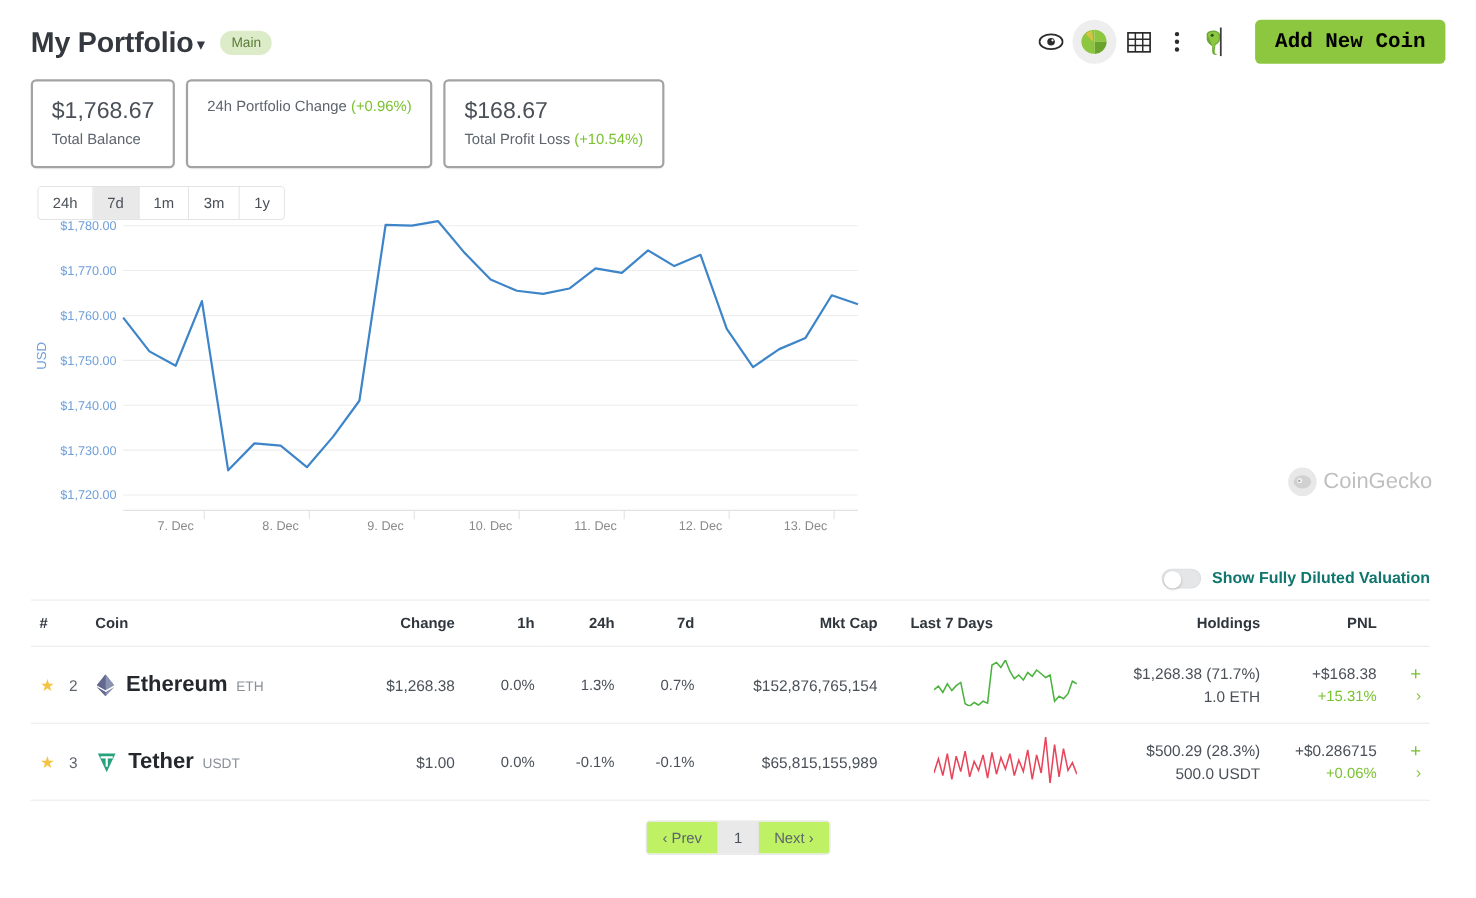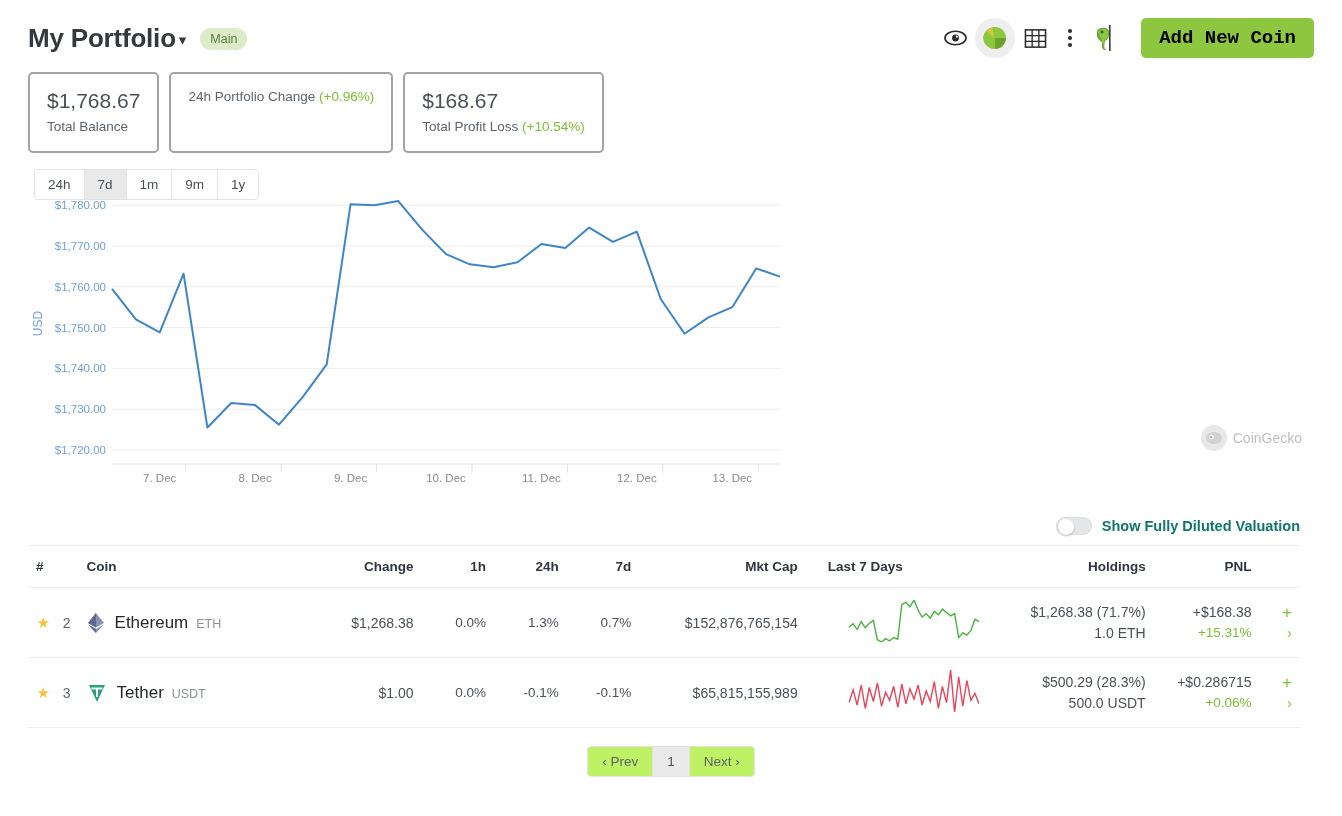--- a/index.html
+++ b/index.html
@@ -81,21 +81,21 @@
     font-size: 13.5px; color: #4a5058;
     padding: 7px 13px; cursor: pointer;
     border-right: 1px solid #e3e3e3; background: #fff;
   }
   .range-tab:last-child { border-right: none; }
   .range-tab.sel { background: #e9e9e9; }
 
   .watermark {
     position: absolute; right: 20px; bottom: 62px;
     display: flex; align-items: center; gap: 6px;
-    color: #b4b4b4; font-size: 14px; opacity: .85;
+    color: #b4b4b4; font-size: 20px; opacity: .85;
   }
   .wm-circle {
     width: 26px; height: 26px; border-radius: 50%;
     background: #e4e4e4; display: flex; align-items: center; justify-content: center;
   }
 
   
   .toggle-row {
     display: flex; align-items: center; justify-content: flex-end;
     padding: 4px 42px 10px 28px;
@@ -127,21 +127,21 @@
   table.portfolio tbody td {
     padding: 12px 8px; border-bottom: 1px solid #ececec;
     text-align: right; color: #4a5058; white-space: nowrap;
     vertical-align: middle;
   }
   td.star-cell { text-align: left; width: 50px; padding-left: 6px; }
   td.coin-cell { text-align: left; }
   .star { color: #f5c342; font-size: 15px; margin-right: 9px; cursor: pointer; }
   .rank { color: #5d646d; font-size: 14px; }
   .coin-inner { display: flex; align-items: center; gap: 10px; }
-  .coin-name { font-weight: normal; color: #24282d; font-size: 17px; }
+  .coin-name { font-weight: bold; color: #24282d; font-size: 20px; }
   .coin-sym { color: #8a9097; font-size: 12.5px; margin-left: 4px; }
   .pct { font-size: 13.5px; }
   .holdings-cell div, .pnl-cell div { line-height: 1.5; }
   .sub { color: #4a5058; }
   .sub2 { color: #7ac231; font-size: 13.5px; }
   .actions-cell { width: 40px; text-align: center; }
   .plus { color: #7ac231; font-size: 17px; cursor: pointer; display:block; line-height: 1.2; }
   .chev { color: #8dc63f; font-size: 15px; cursor: pointer; display:block; line-height: 1.2; }
   .spark-cell { text-align: left; width: 180px; }
 
@@ -242,21 +242,21 @@
 </div>
 
 <div class="charts">
 
 
   <div class="line-wrap">
     <div class="range-tabs">
         <div class="range-tab">24h</div>
         <div class="range-tab sel">7d</div>
         <div class="range-tab">1m</div>
-        <div class="range-tab">9m</div>
+        <div class="range-tab">3m</div>
         <div class="range-tab">1y</div>
       </div>
     <svg id="line-svg" width="780" height="350" viewBox="0 0 780 350">
         <line x1="92" y1="283" x2="760" y2="283" stroke="#ededed" stroke-width="1"></line>
         <text x="86" y="287" text-anchor="end" fill="#6f9fd8" font-size="11.5" font-family="&quot;Liberation Sans&quot;, sans-serif">$1,720.00</text>
         <line x1="92" y1="242.19354838709677" x2="760" y2="242.19354838709677" stroke="#ededed" stroke-width="1"></line>
         <text x="86" y="246.19354838709677" text-anchor="end" fill="#6f9fd8" font-size="11.5" font-family="&quot;Liberation Sans&quot;, sans-serif">$1,730.00</text>
         <line x1="92" y1="201.38709677419354" x2="760" y2="201.38709677419354" stroke="#ededed" stroke-width="1"></line>
         <text x="86" y="205.38709677419354" text-anchor="end" fill="#6f9fd8" font-size="11.5" font-family="&quot;Liberation Sans&quot;, sans-serif">$1,740.00</text>
         <line x1="92" y1="160.5806451612903" x2="760" y2="160.5806451612903" stroke="#ededed" stroke-width="1"></line>

